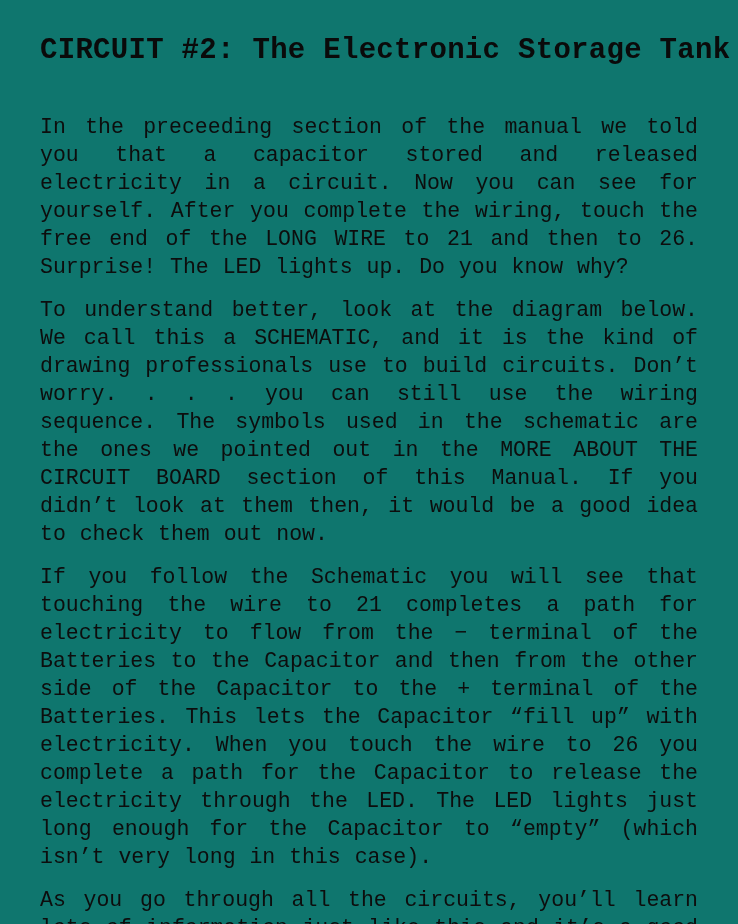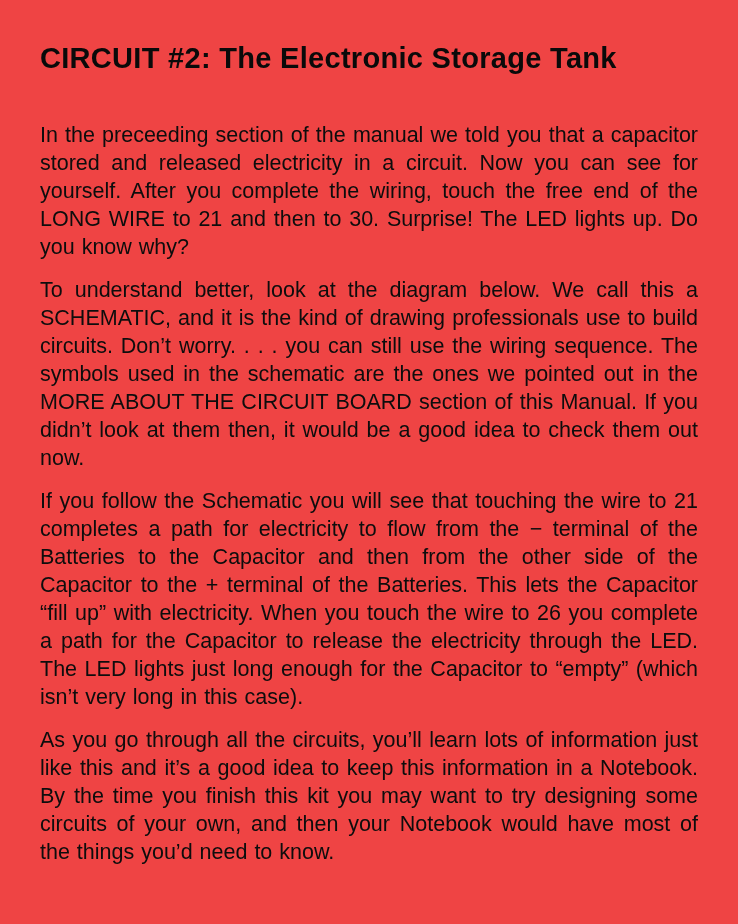--- a/index.html
+++ b/index.html
@@ -5,24 +5,24 @@
   html, body {
     margin: 0;
     padding: 0;
     background: #ffffff;
   }
   .page {
     position: relative;
     width: 738px;
     height: 924px;
     box-sizing: border-box;
-    background: #ef4444;
+    background: #0f766e;
     color: #0d0d0d;
-    padding: 36px 40px 0 40px;
-    font-family: Liberation Sans, sans-serif;
+    padding: 28px 40px 0 40px;
+    font-family: Liberation Mono, monospace;
     overflow: hidden;
   }
   .doc-title {
     font-size: 29px;
     font-weight: 700;
     letter-spacing: 0.3px;
     margin: 6px 0 46px 0;
     white-space: nowrap;
     color: #0a0a0a;
   }
@@ -34,20 +34,20 @@
     color: #0d0d0d;
     word-spacing: 1px;
   }
 </style>
 </head>
 <body>
 
 <div class="page">
   <h1 class="doc-title">CIRCUIT #2: The Electronic Storage Tank</h1>
 
-  <p class="body-text">In the preceeding section of the manual we told you that a capacitor stored and released electricity in a circuit. Now you can see for yourself. After you complete the wiring, touch the free end of the LONG WIRE to 21 and then to 30. Surprise! The LED lights up. Do you know why?</p>
+  <p class="body-text">In the preceeding section of the manual we told you that a capacitor stored and released electricity in a circuit. Now you can see for yourself. After you complete the wiring, touch the free end of the LONG WIRE to 21 and then to 26. Surprise! The LED lights up. Do you know why?</p>
 
   <p class="body-text">To understand better, look at the diagram below. We call this a SCHEMATIC, and it is the kind of drawing professionals use to build circuits. Don’t worry. . . .  you can still use the wiring sequence. The symbols used in the schematic are the ones we pointed out in the MORE ABOUT THE CIRCUIT BOARD section of this Manual. If you didn’t look at them then, it would be a good idea to check them out now.</p>
 
   <p class="body-text">If you follow the Schematic you will see that touching the wire to 21 completes a path for electricity to flow from the − terminal of the Batteries to the Capacitor and then from the other side of the Capacitor to the + terminal of the Batteries. This lets the Capacitor “fill up” with electricity. When you touch the wire to 26 you complete a path for the Capacitor to release the electricity through the LED. The LED lights just long enough for the Capacitor to “empty” (which isn’t very long in this case).</p>
 
   <p class="body-text">As you go through all the circuits, you’ll learn lots of information just like this and it’s a good idea to keep this information in a Notebook. By the time you finish this kit you may want to try designing some circuits of your own, and then your Notebook would have most of the things you’d need to know.</p>
 </div>
 
 </body></html>

